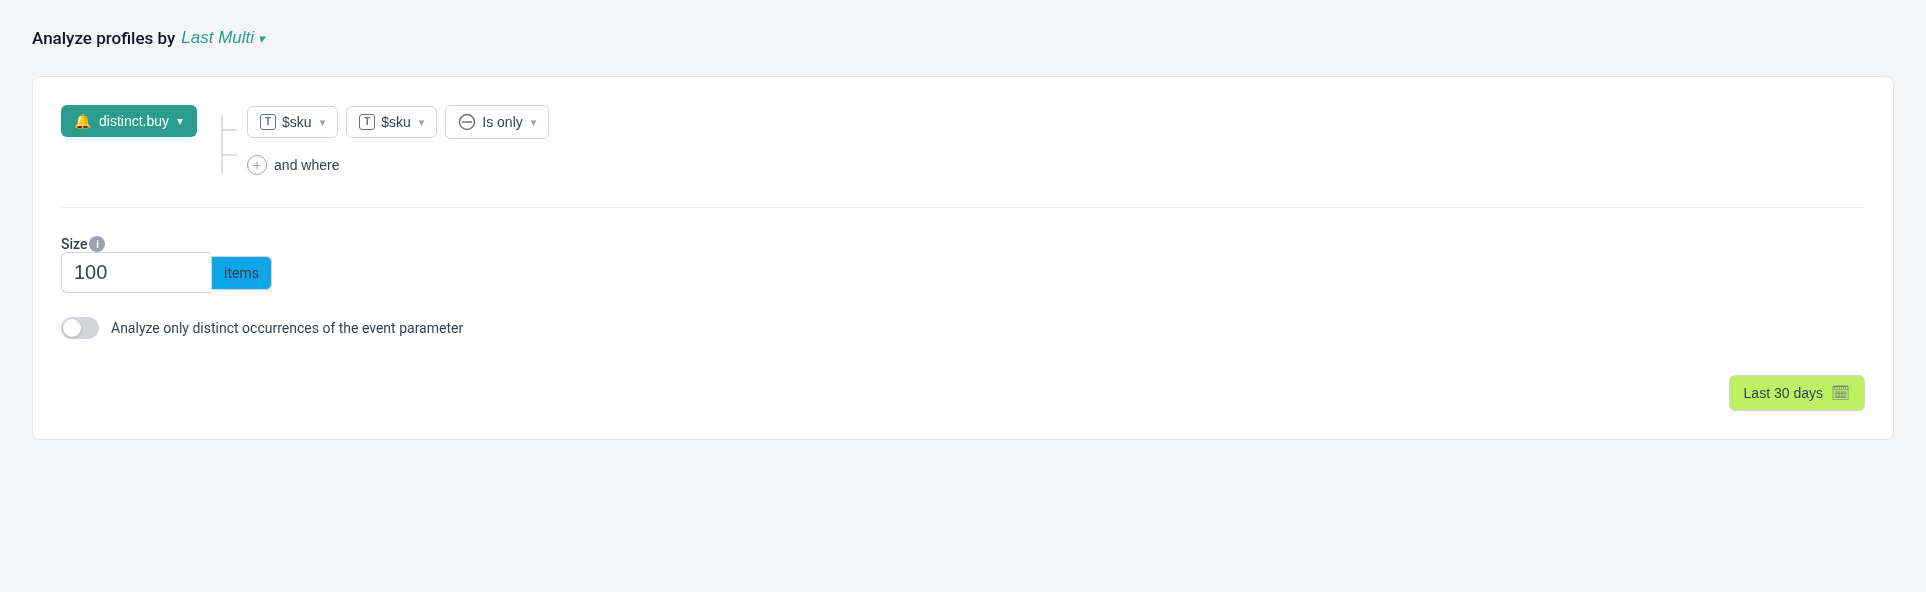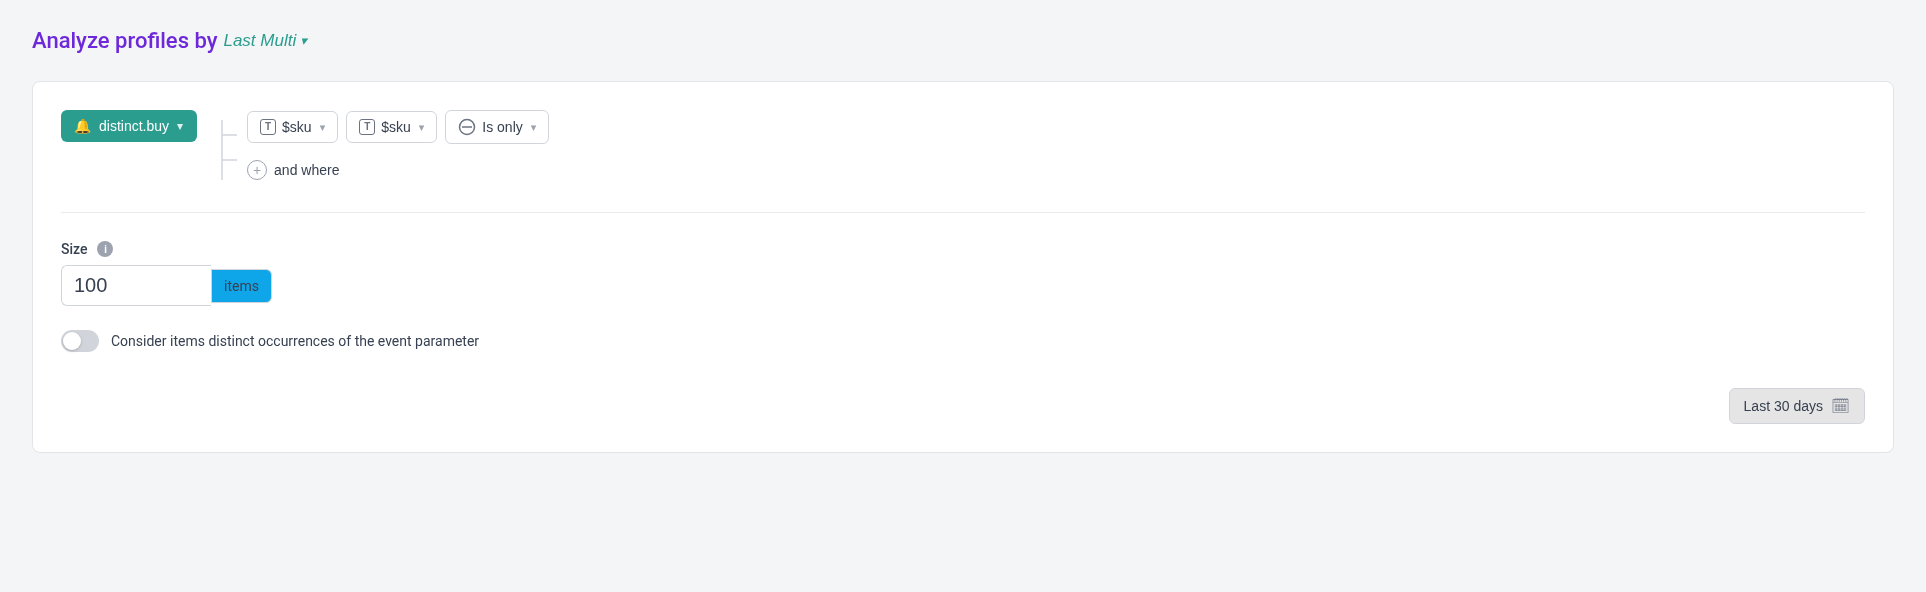--- a/index.html
+++ b/index.html
@@ -20,23 +20,23 @@
     }
 
     .header-row {
       display: flex;
       align-items: center;
       gap: 6px;
       margin-bottom: 28px;
     }
 
     .header-label {
-      font-size: 22px;
+      font-size: 17px;
       font-weight: 500;
-      color: #6d28d9;
+      color: #0f172a;
     }
 
     .header-dropdown {
       display: flex;
       align-items: center;
       gap: 4px;
       color: #2a9d8f;
       font-size: 17px;
       font-weight: 500;
       cursor: pointer;
@@ -183,22 +183,22 @@
       color: #9ca3af;
       line-height: 1;
     }
 
     .size-section {
       margin-bottom: 24px;
     }
 
     .size-label-row {
       display: flex;
-      gap: 10px;
-      margin-bottom: 8px;
+      gap: 2px;
+      margin-bottom: 0;
     }
 
     .size-label {
       font-size: 14px;
       font-weight: 500;
       color: #374151;
     }
 
     .info-icon {
       display: inline-flex;
@@ -289,21 +289,21 @@
 
     .date-range-btn {
       display: flex;
       align-items: center;
       gap: 8px;
       border: 1.5px solid #d1d5db;
       border-radius: 6px;
       padding: 8px 14px;
       font-size: 14px;
       color: #374151;
-      background: #e5e5e5;
+      background: #bef264;
       cursor: pointer;
     }
 
     .date-range-btn .calendar-icon {
       font-size: 15px;
       color: #6b7280;
     }
   </style>
 </head>
 <body>
@@ -378,21 +378,21 @@
         <input class="size-input" type="text" value="100" style="">
         <span class="size-unit">items</span>
       </div>
     </div>
 
     <div class="toggle-row">
       <div class="toggle">
         <div class="toggle-track"></div>
         <div class="toggle-thumb"></div>
       </div>
-      <span class="toggle-label">Consider items distinct occurrences of the event parameter</span>
+      <span class="toggle-label">Analyze only distinct occurrences of the event parameter</span>
     </div>
 
     <div class="footer-row">
       <button class="date-range-btn">
         <span>Last 30 days</span>
         <span class="calendar-icon">🗓</span>
       </button>
     </div>
   </div>
 </div>

